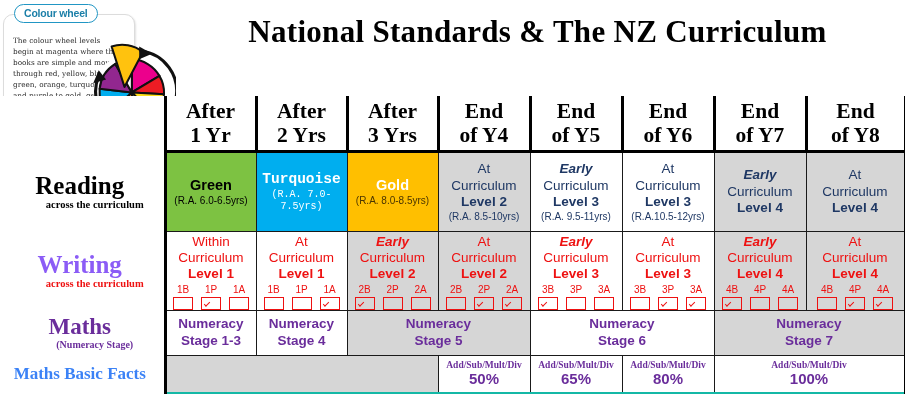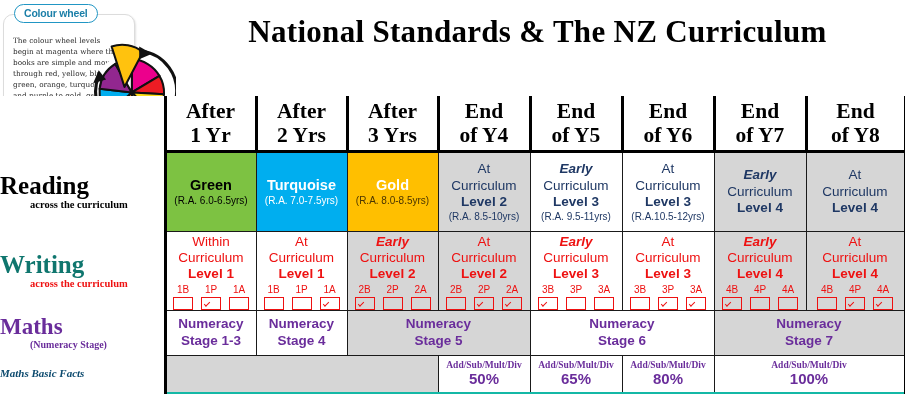--- a/index.html
+++ b/index.html
@@ -41,33 +41,33 @@
   }
 
   
   #grid{
     position:absolute;left:0px;top:80px;width:905px;
   }
   table{border-collapse:collapse;width:905px;table-layout:fixed;margin-top:16px;}
   td{padding:0;vertical-align:middle;}
 
   .rowlabel{
-    width:165px;background:#ffffff;text-align:left;
+    width:165px;background:#ffffff;text-align:center;
     padding-right:4px;
   }
   .rl-main{font-family:"Liberation Serif", serif;font-weight:bold;line-height:1;}
   .rl-sub{font-family:"Liberation Serif", serif;font-weight:bold;line-height:1.1;padding-left:30px;}
 
   .rl-reading .rl-main{font-size:25px;color:#000;}
   .rl-reading .rl-sub{font-size:10.5px;color:#000;margin-top:1px;}
-  .rl-writing .rl-main{font-size:25px;color:#0f766e;}
+  .rl-writing .rl-main{font-size:25px;color:#8b5cf6;}
   .rl-writing .rl-sub{font-size:10.5px;color:#ee1111;margin-top:1px;}
   .rl-maths .rl-main{font-size:23px;color:#6a2d9b;}
   .rl-maths .rl-sub{font-size:10px;color:#6a2d9b;margin-top:1px;}
-  .rl-facts .rl-main{font-size:11px;color:#0c4a6e;font-style:italic;}
+  .rl-facts .rl-main{font-size:17px;color:#3b82f6;}
 
   
   .hdr{
     height:54px;text-align:center;background:#ffffff;
     font-family:"Liberation Serif", serif;font-weight:bold;
     font-size:21.5px;color:#000;line-height:1.12;
     border-left:3px solid #000;
   }
   .hdr.first{border-left:3px solid #000;}
   .hdr.last{border-right:3px solid #000;}
@@ -91,21 +91,21 @@
   .rd-ra{font-size:10px;}
   .rd .lvl-em{font-style:italic;font-weight:bold;font-size:13.5px;color:#1f3864;}
   .rd .lvl-at{font-size:13.5px;color:#1f3864;}
   .rd .lvl-cur{font-size:13.5px;color:#1f3864;}
   .rd .lvl-num{font-weight:bold;font-size:13.5px;color:#1f3864;}
   .rd .lvl-ra{font-size:10px;color:#1f3864;}
 
   .c-green{background:#7dc242;}
   .c-green .rd-color{color:#000;}
   .c-green .rd-ra{color:#000;}
-  .c-turq{background:#00aeef;}
+  .c-turq{background:#00aeef;font-family:Liberation Mono, monospace;}
   .c-turq .rd-color{color:#ffffff;}
   .c-turq .rd-ra{color:#ffffff;}
   .c-gold{background:#ffbf00;}
   .c-gold .rd-color{color:#ffffff;}
   .c-gold .rd-ra{color:#4a3500;}
 
   
   .wr{height:76px;color:#ee1111;}
   .wr-inner{line-height:1.2;padding-top:2px;}
   .wr-em{font-style:italic;font-weight:bold;font-size:13.5px;color:#ee1111;}

